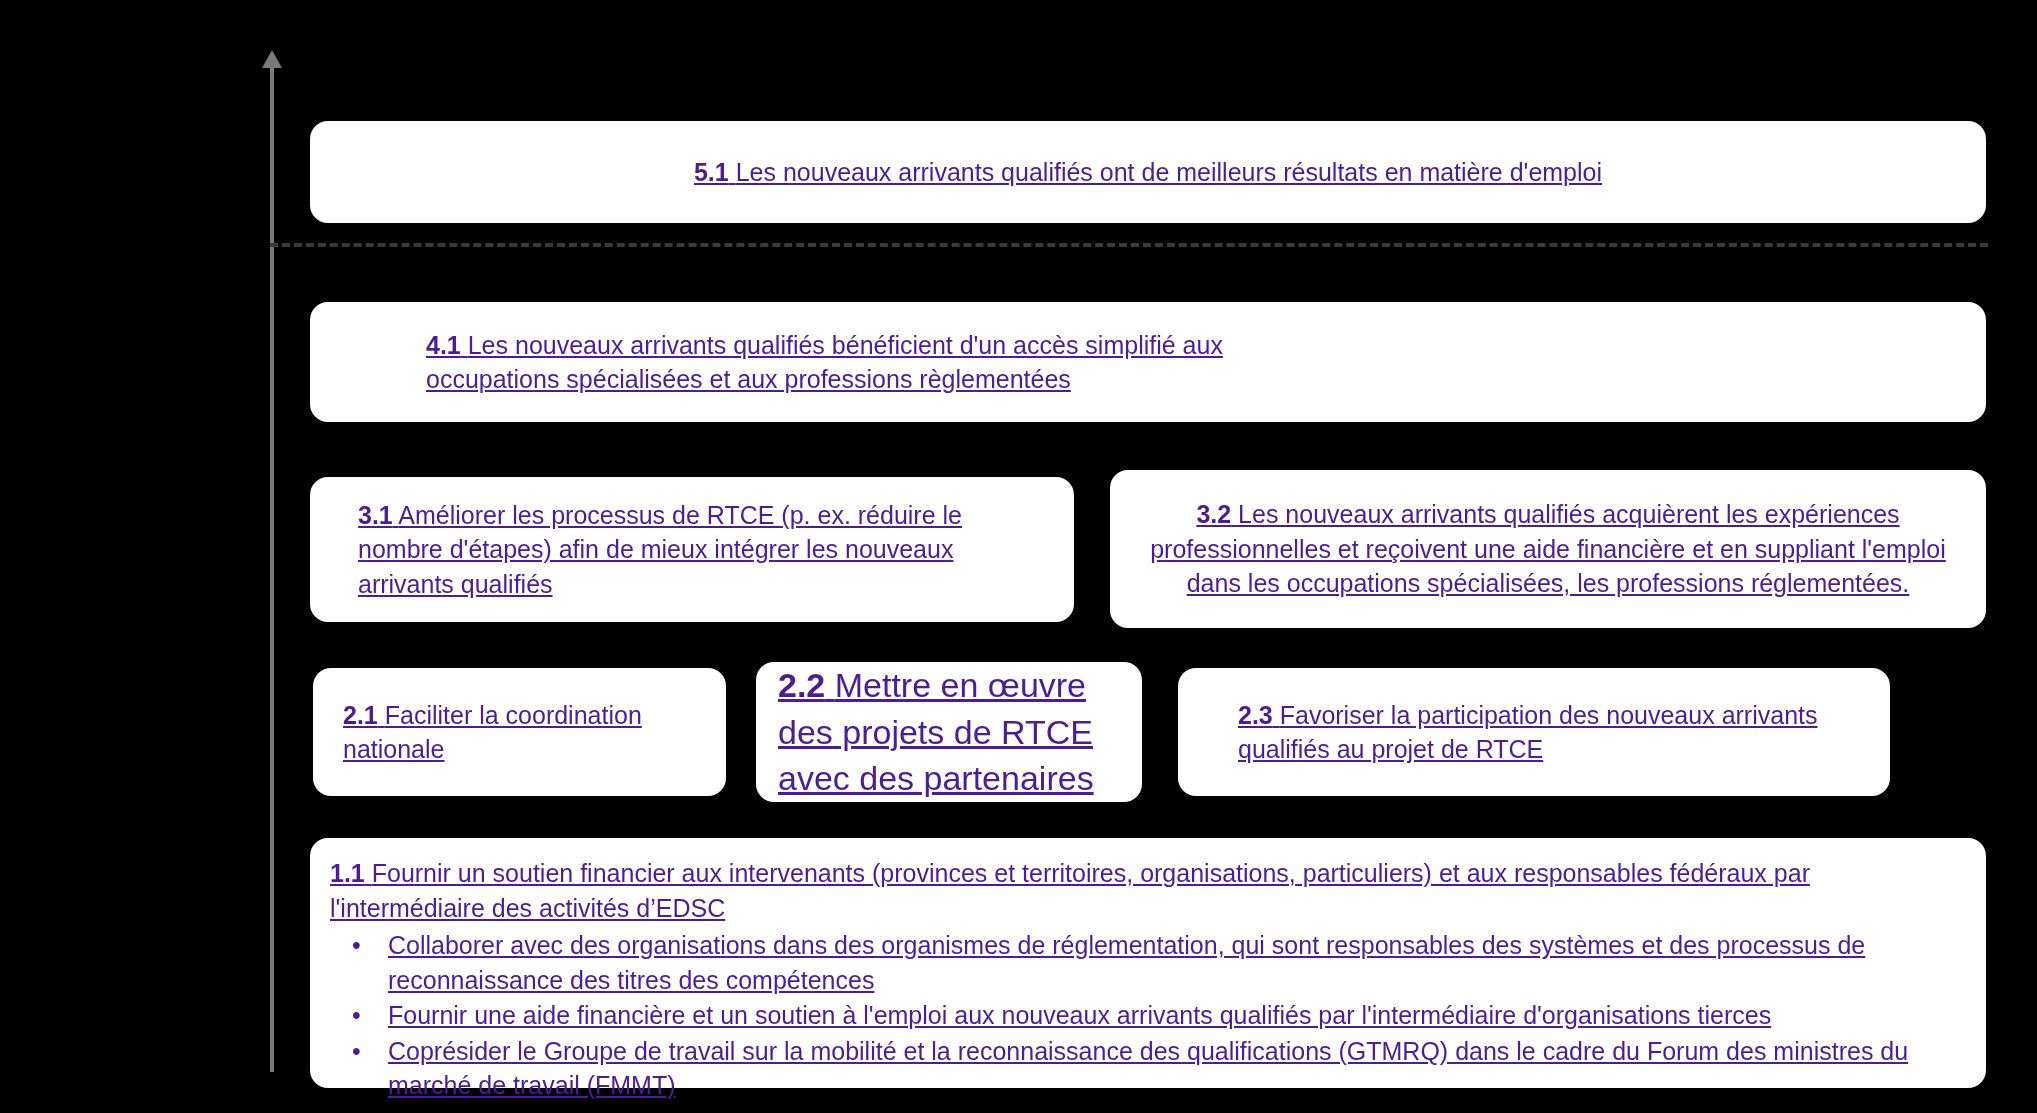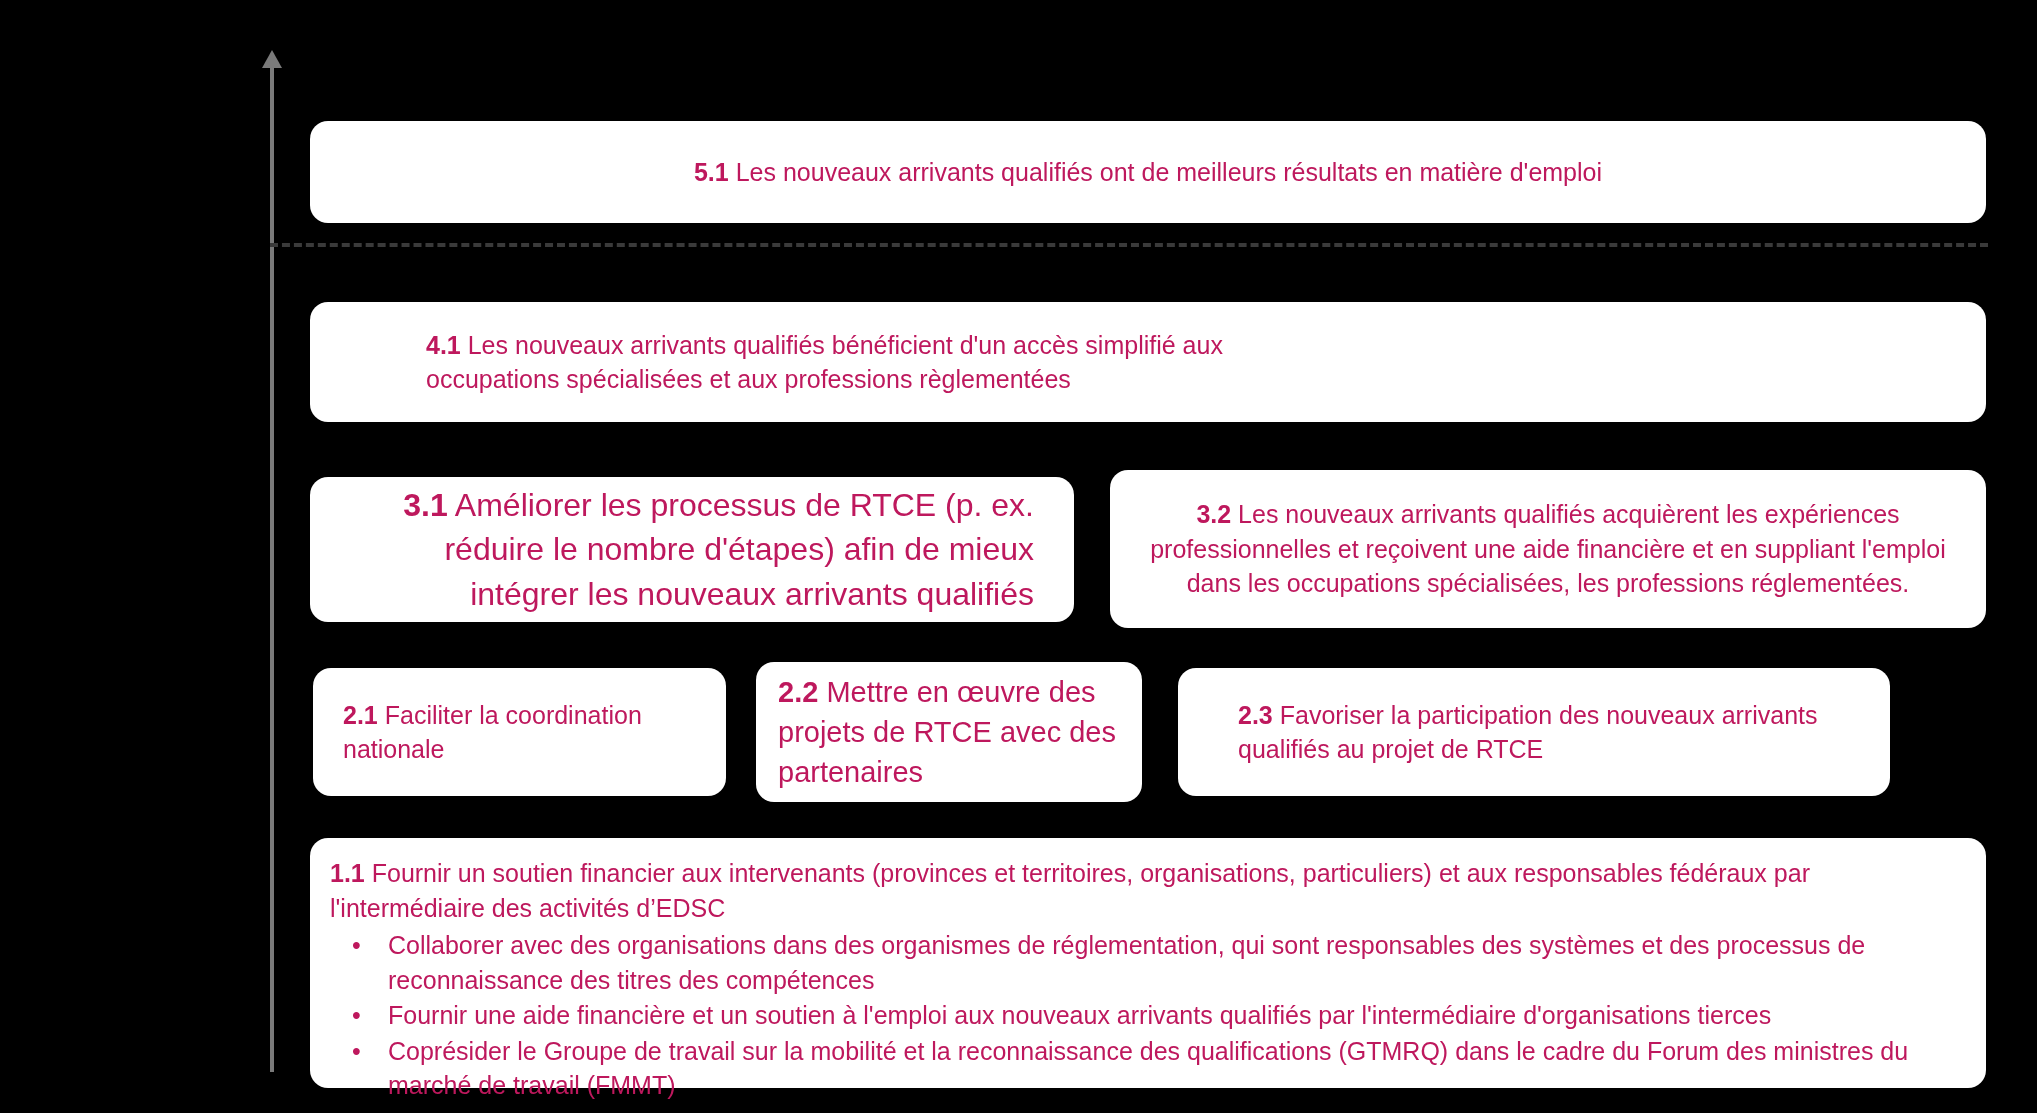--- a/index.html
+++ b/index.html
@@ -36,22 +36,23 @@
   }
 
   
   .card {
     position: absolute;
     background: #ffffff;
     border-radius: 18px;
     display: flex;
     flex-direction: column;
     justify-content: center;
-    color: #be185d;
+    color: #4c1d95;
     line-height: 1.38;
+    text-decoration: underline;
   }
   .card .num { font-weight: bold; }
 
   
   #card-5-1 {
     left: 310px; top: 121px; width: 1676px; height: 102px;
     align-items: center; justify-content: center;
     font-size: 25px;
     padding: 0 24px;
     text-align: center;
@@ -61,40 +62,39 @@
   #card-4-1 {
     left: 310px; top: 302px; width: 1676px; height: 120px;
     font-size: 25px;
     padding: 0 116px;
   }
   #card-4-1 .line { display: block; }
 
   
   #card-3-1 {
     left: 310px; top: 477px; width: 764px; height: 145px;
-    font-size: 32px;
+    font-size: 25px;
     padding: 0 40px 0 48px;
-    text-align: right;
   }
   #card-3-2 {
     left: 1110px; top: 470px; width: 876px; height: 158px;
     font-size: 25px;
     padding: 0 30px 0 30px;
     text-align: center;
   }
 
   
   #card-2-1 {
     left: 313px; top: 668px; width: 413px; height: 128px;
     font-size: 25px;
     padding: 0 24px 0 30px;
   }
   #card-2-2 {
     left: 756px; top: 662px; width: 386px; height: 140px;
-    font-size: 29px;
+    font-size: 34px;
     padding: 0 20px 0 22px;
   }
   #card-2-3 {
     left: 1178px; top: 668px; width: 712px; height: 128px;
     font-size: 25px;
     padding: 0 24px 0 60px;
   }
 
   
   #card-1-1 {

